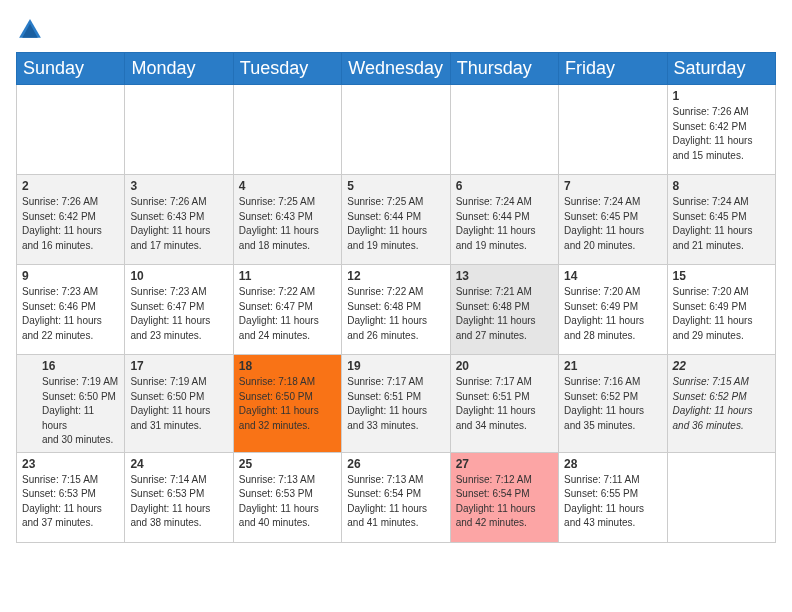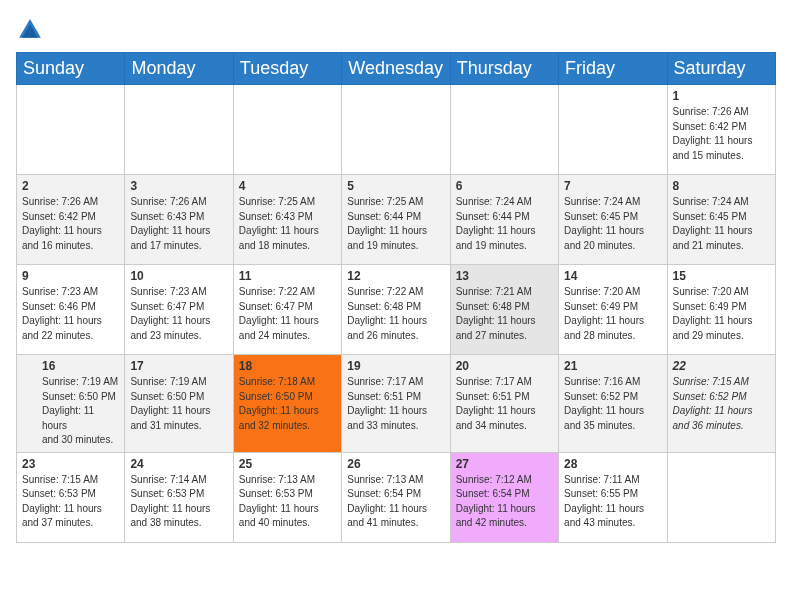--- a/index.html
+++ b/index.html
@@ -315,21 +315,21 @@
 Daylight: 11 hours
 and 40 minutes.</div>
         </td>
         <td style="background-color: rgb(255, 255, 255);">
           <span class="day-number">26</span>
           <div class="day-info" style="white-space: pre-line;">Sunrise: 7:13 AM
 Sunset: 6:54 PM
 Daylight: 11 hours
 and 41 minutes.</div>
         </td>
-        <td style="background-color: #f0abfc;">
+        <td style="background-color: #fca5a5;">
           <span class="day-number">27</span>
           <div class="day-info" style="white-space: pre-line;">Sunrise: 7:12 AM
 Sunset: 6:54 PM
 Daylight: 11 hours
 and 42 minutes.</div>
         </td>
         <td style="background-color: rgb(255, 255, 255);">
           <span class="day-number">28</span>
           <div class="day-info" style="white-space: pre-line;">Sunrise: 7:11 AM
 Sunset: 6:55 PM

